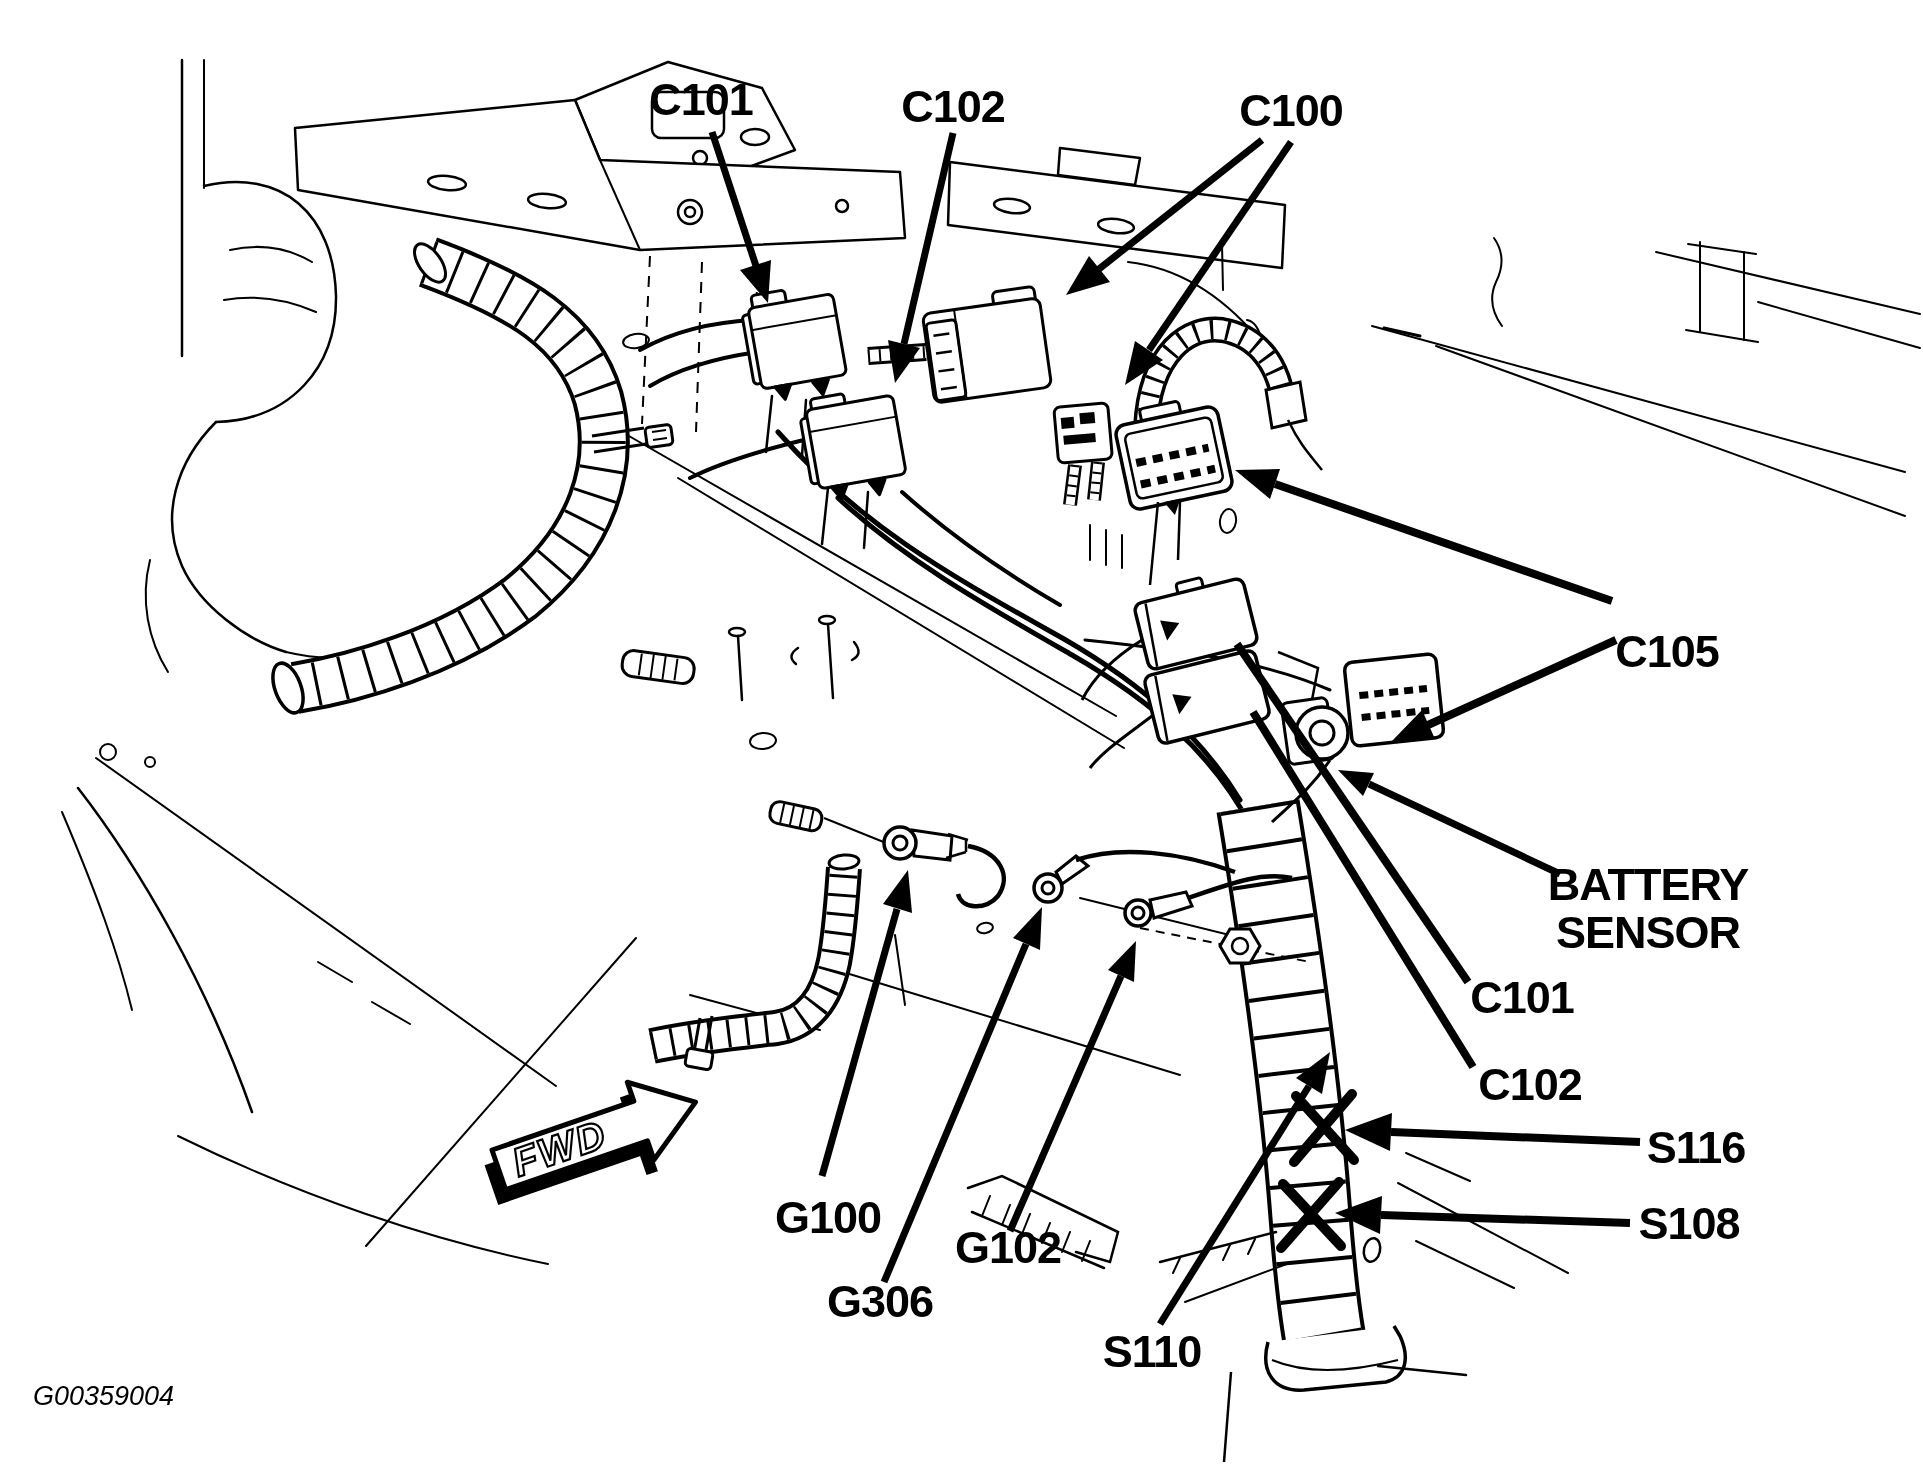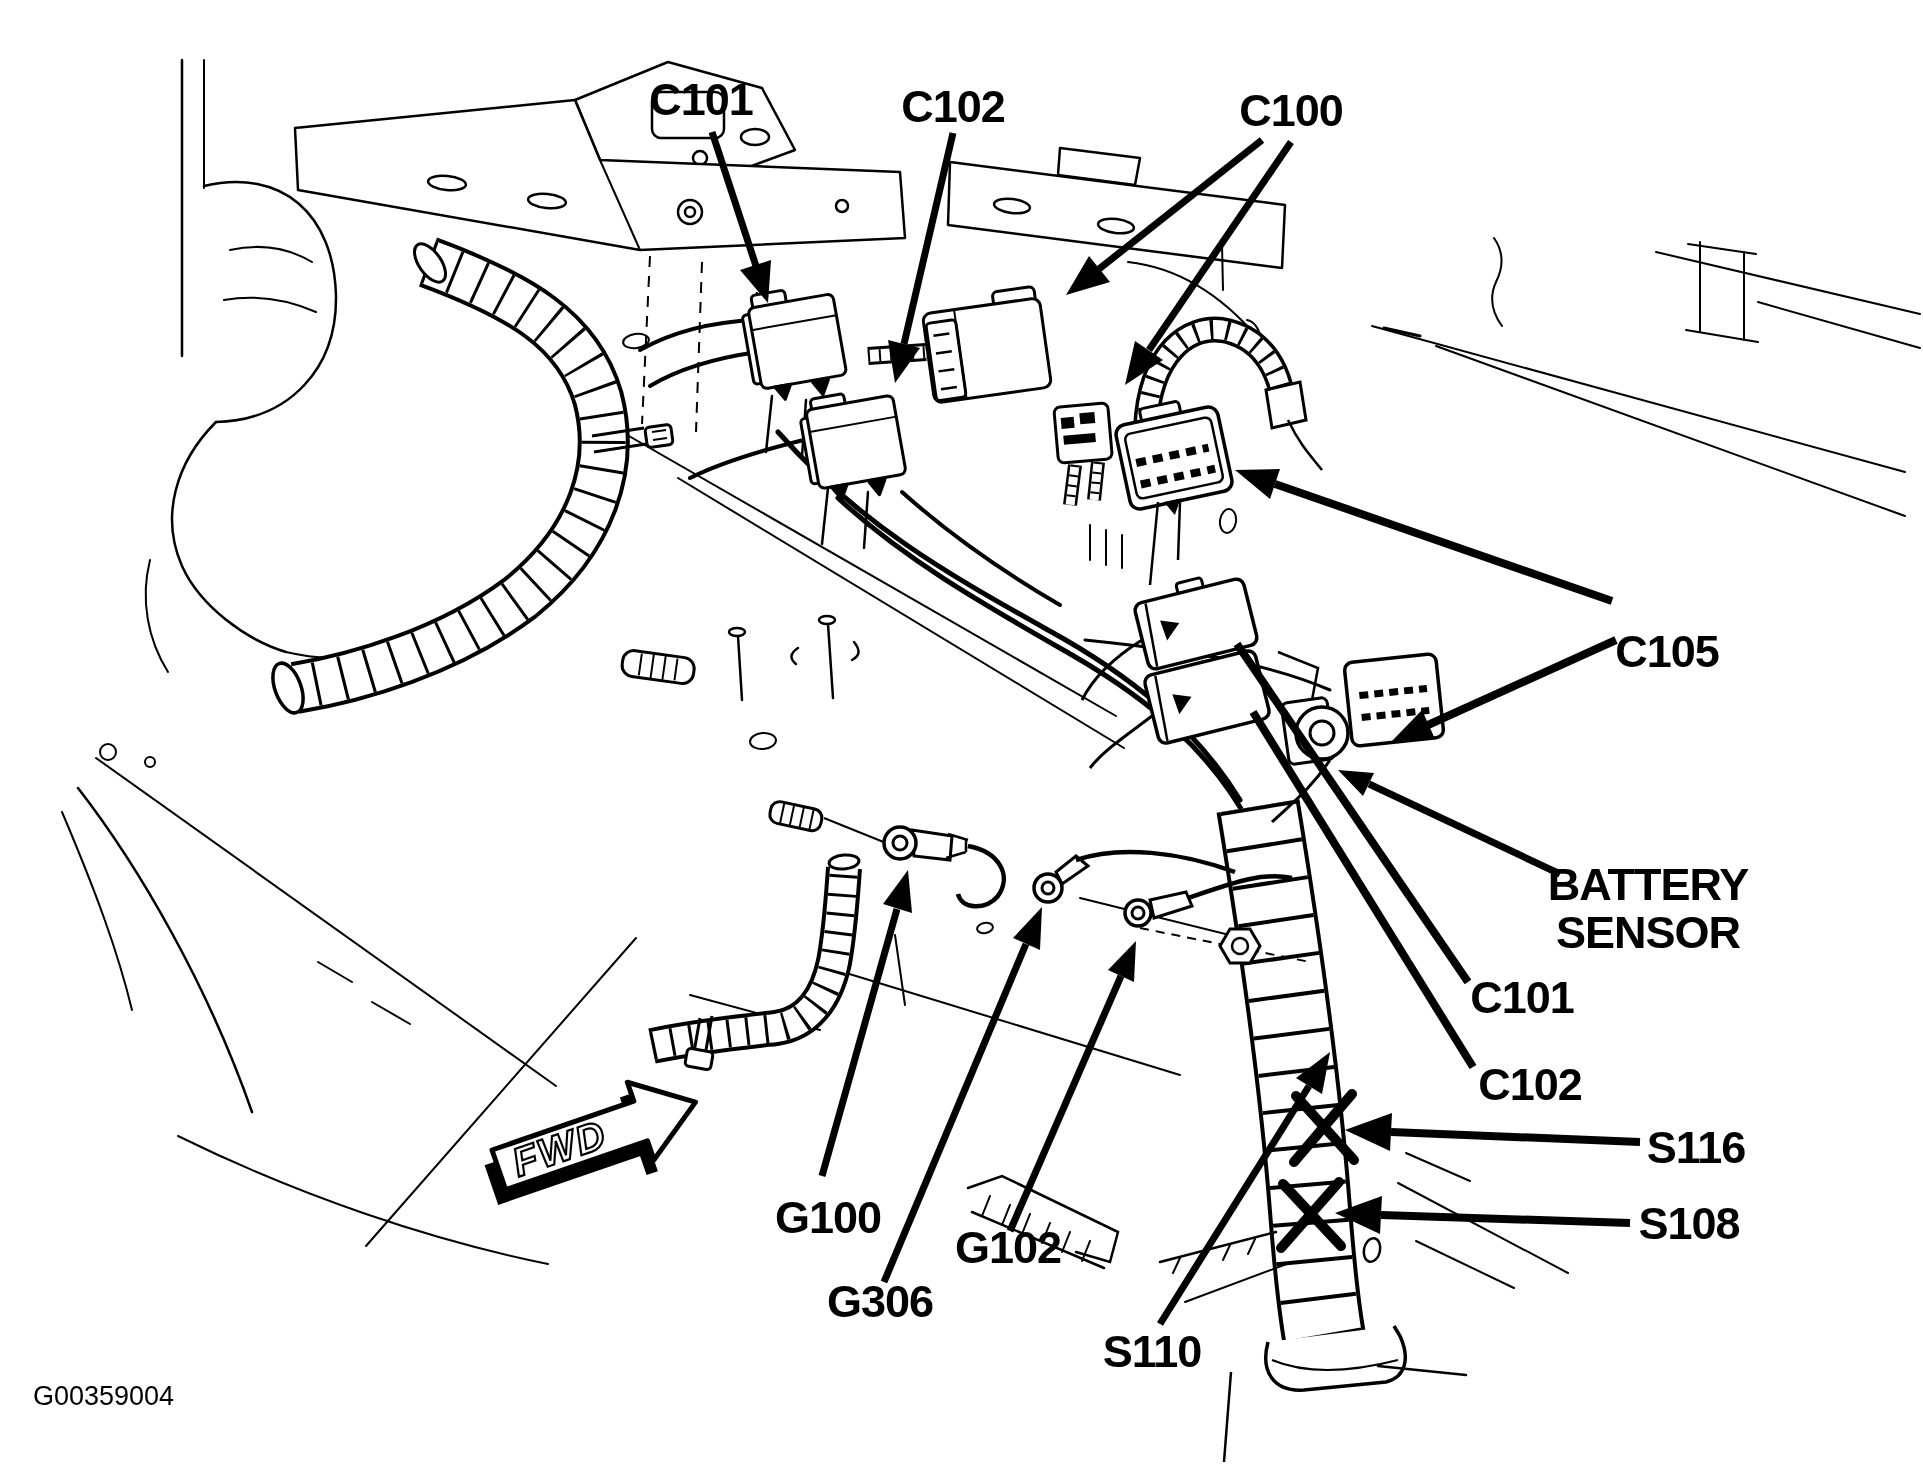--- a/index.html
+++ b/index.html
@@ -4,21 +4,21 @@
 <style>
   html,body{margin:0;padding:0;background:#ffffff;}
   #page{position:relative;width:1923px;height:1479px;background:#ffffff;overflow:hidden;
         font-family:"Liberation Sans",sans-serif;}
   #art{position:absolute;left:0;top:0;}
   .callout{position:absolute;transform:translate(-50%,-50%);
            font-family:"Liberation Sans",sans-serif;font-weight:bold;font-size:45px;
            letter-spacing:-1px;color:#000;white-space:nowrap;}
   .bts{text-align:center;line-height:1.07;}
   .figid{position:absolute;left:33px;top:1381px;font-size:27px;font-weight:normal;
-         color:#000;letter-spacing:0;}
+         color:#000;letter-spacing:0;font-style:italic;}
   svg *{vector-effect:none;}
 </style>
 </head>
 <body>
 
 <div id="page">
 
 <svg id="art" width="1923" height="1479" viewBox="0 0 1923 1479">
 
   <g fill="none" stroke="#000" stroke-width="2.5" stroke-linecap="round">

